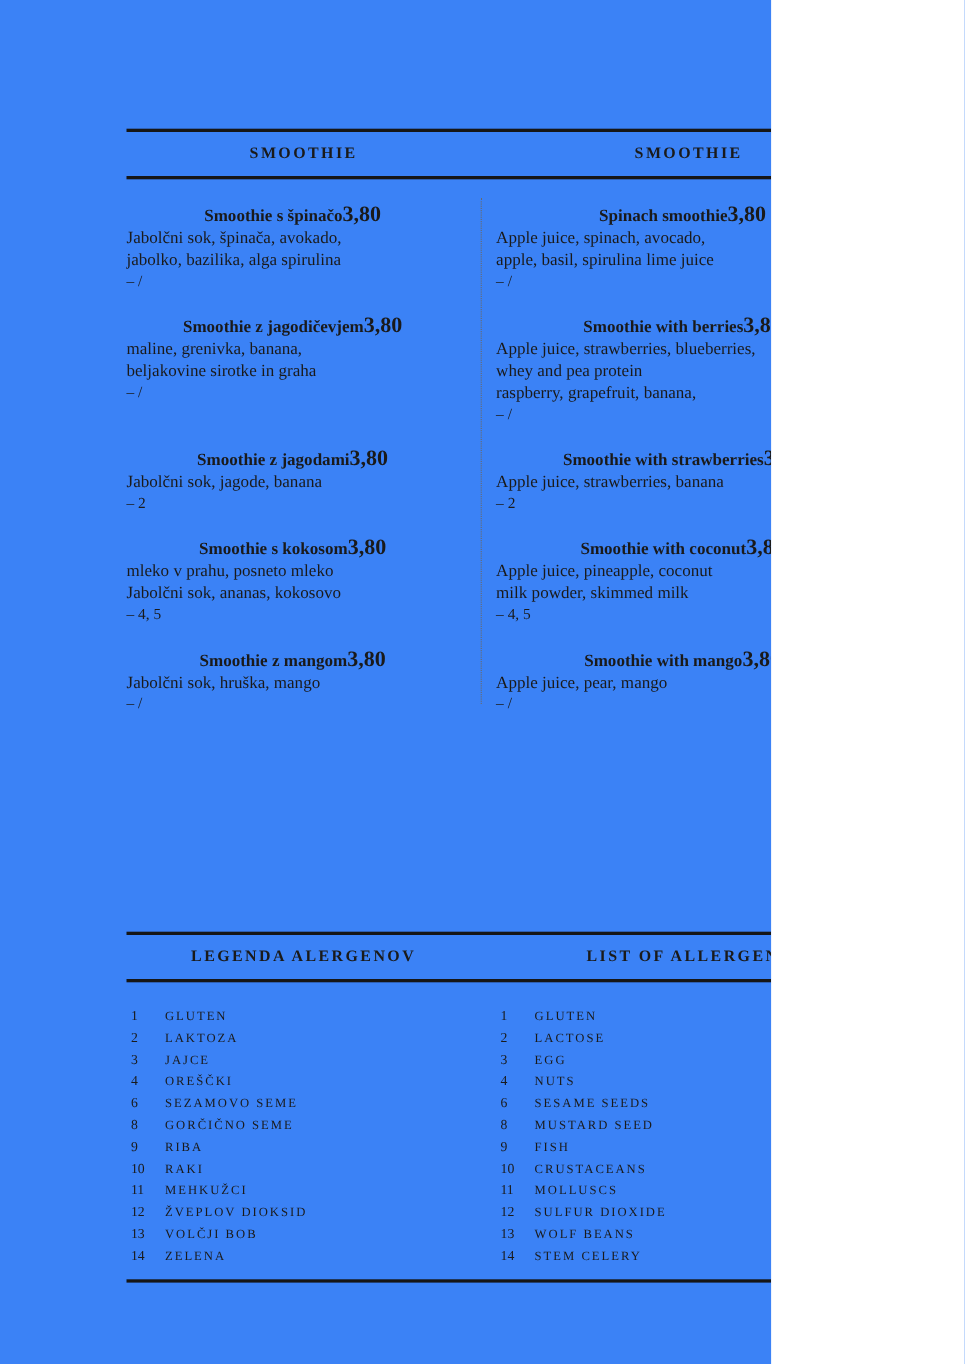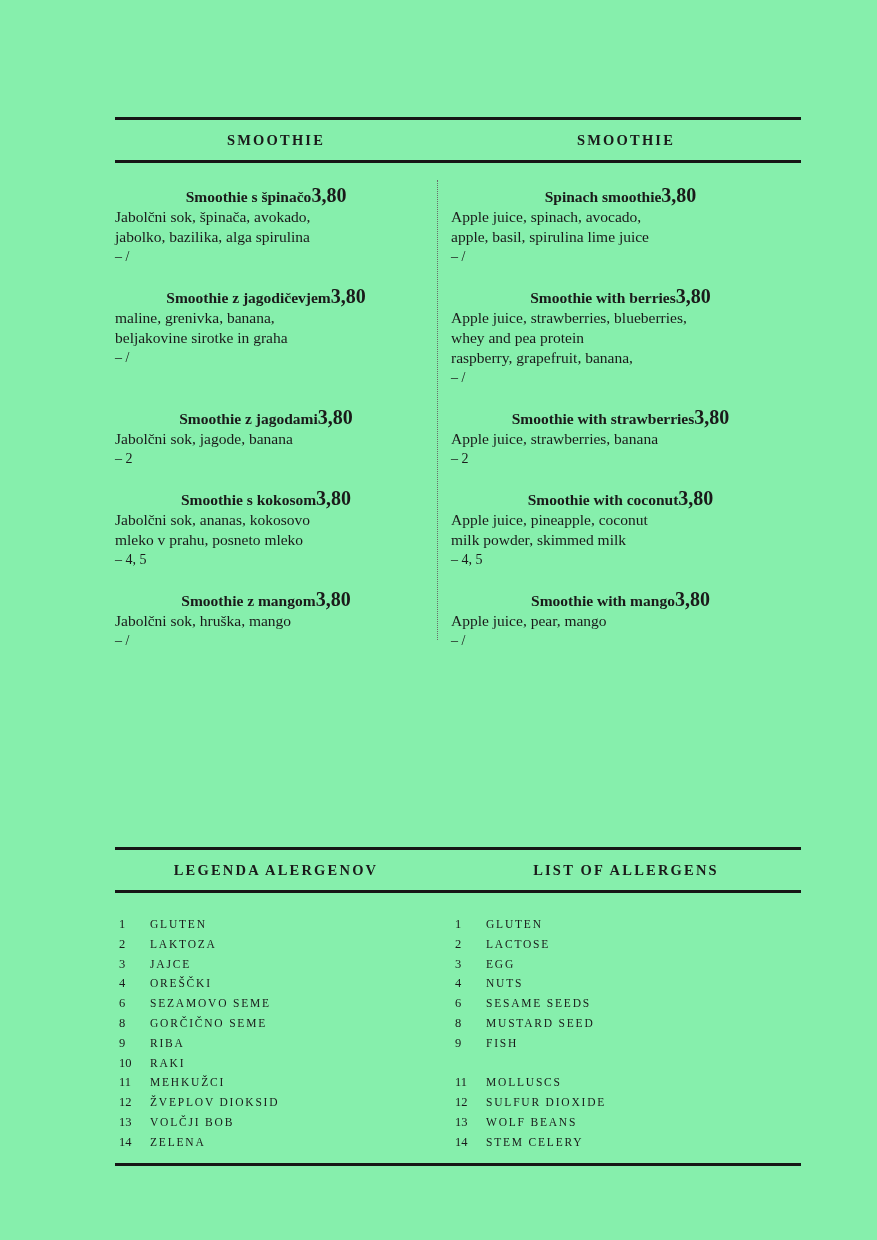--- a/index.html
+++ b/index.html
@@ -1,21 +1,21 @@
 <!DOCTYPE html>
 <html><head>
 <meta charset="utf-8">
 <style>
   html, body { margin: 0; padding: 0; }
   body {
     width: 877px; height: 1240px; background: #ffffff;
     font-family: "Liberation Serif", "DejaVu Serif", serif;
     color: #1a1a1a;
   }
-  .page { position: relative; width: 877px; height: 1240px; background: #86efac; overflow: hidden; }
+  .page { position: relative; width: 701px; height: 1240px; background: #3b82f6; overflow: hidden; }
   .content { position: absolute; left: 115px; top: 117px; width: 686px; }
 
   .rule { height: 3px; background: #161616; }
 
   .header-band { display: flex; height: 40px; align-items: center; }
   .col-left { width: 322px; box-sizing: border-box; }
   .col-right { flex: 1; margin-left: 14px; box-sizing: border-box; }
   .band-title {
     text-align: center; font-weight: bold; font-size: 14.5px;
     letter-spacing: 2.2px; white-space: nowrap;
@@ -122,22 +122,22 @@
             <div class="allergen-note">– 2</div>
           </div>
         </div>
 
         <div class="item-row">
           <div class="cell col-left">
             <div class="title-row">
               <span class="item-title">Smoothie s kokosom</span>
               <span class="item-price">3,80</span>
             </div>
+            <div class="desc-line">mleko v prahu, posneto mleko</div>
             <div class="desc-line">Jabolčni sok, ananas, kokosovo</div>
-            <div class="desc-line">mleko v prahu, posneto mleko</div>
             <div class="allergen-note">– 4, 5</div>
           </div>
           <div class="cell col-right">
             <div class="title-row">
               <span class="item-title">Smoothie with coconut</span>
               <span class="item-price">3,80</span>
             </div>
             <div class="desc-line">Apple juice, pineapple, coconut</div>
             <div class="desc-line">milk powder, skimmed milk</div>
             <div class="allergen-note">– 4, 5</div>
@@ -198,20 +198,21 @@
         <div class="legend-row">
           <div class="legend-half-left"><span class="legend-num">8</span><span class="legend-name">GORČIČNO SEME</span></div>
           <div class="legend-half-right"><span class="legend-num">8</span><span class="legend-name">MUSTARD SEED</span></div>
         </div>
         <div class="legend-row">
           <div class="legend-half-left"><span class="legend-num">9</span><span class="legend-name">RIBA</span></div>
           <div class="legend-half-right"><span class="legend-num">9</span><span class="legend-name">FISH</span></div>
         </div>
         <div class="legend-row">
           <div class="legend-half-left"><span class="legend-num">10</span><span class="legend-name">RAKI</span></div>
+          <div class="legend-half-right"><span class="legend-num">10</span><span class="legend-name">CRUSTACEANS</span></div>
         </div>
         <div class="legend-row">
           <div class="legend-half-left"><span class="legend-num">11</span><span class="legend-name">MEHKUŽCI</span></div>
           <div class="legend-half-right"><span class="legend-num">11</span><span class="legend-name">MOLLUSCS</span></div>
         </div>
         <div class="legend-row">
           <div class="legend-half-left"><span class="legend-num">12</span><span class="legend-name">ŽVEPLOV DIOKSID</span></div>
           <div class="legend-half-right"><span class="legend-num">12</span><span class="legend-name">SULFUR DIOXIDE</span></div>
         </div>
         <div class="legend-row">

